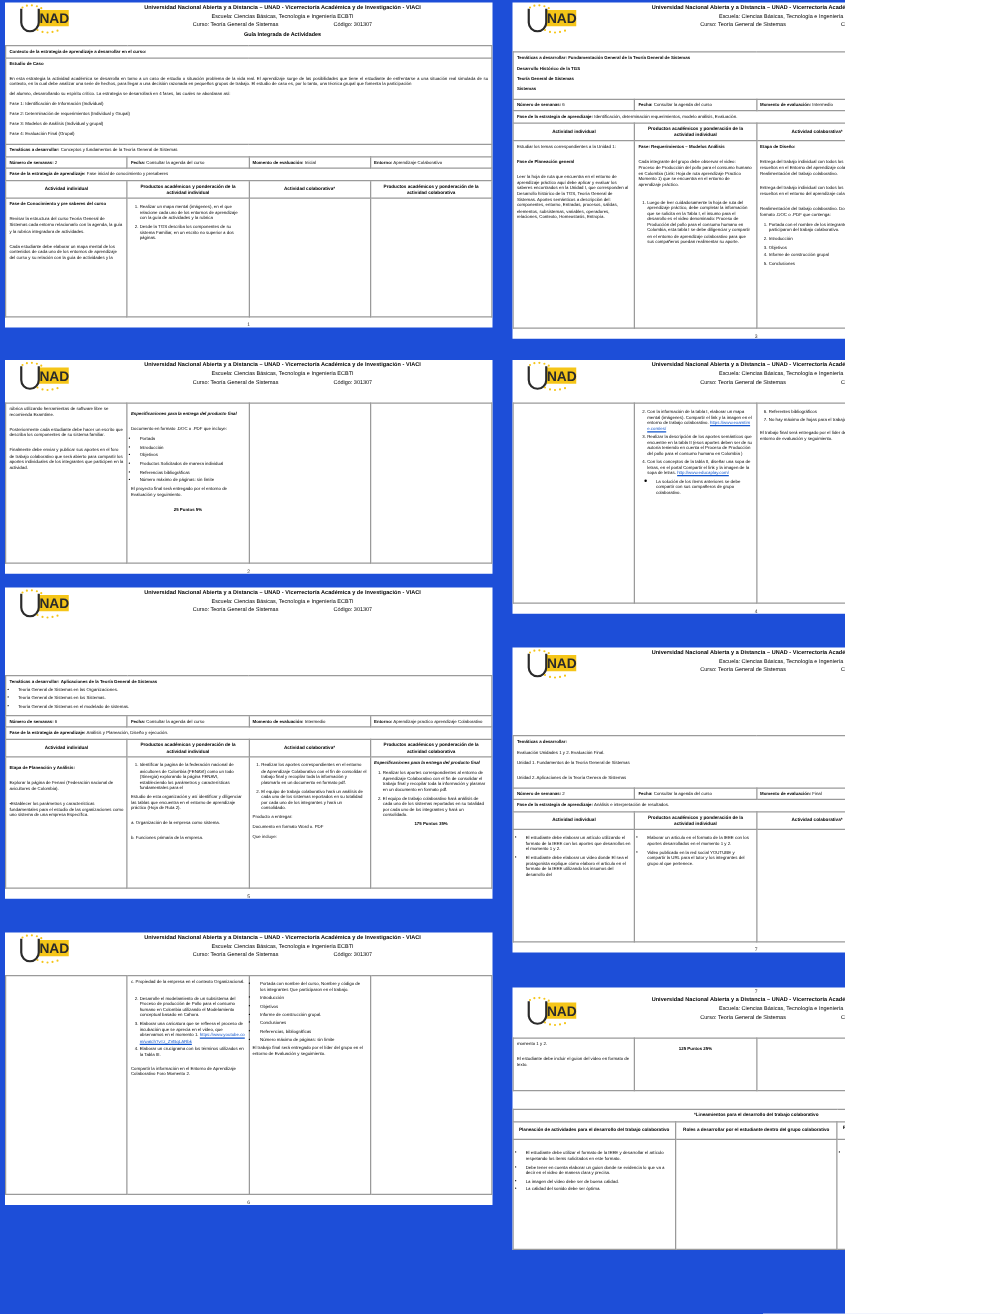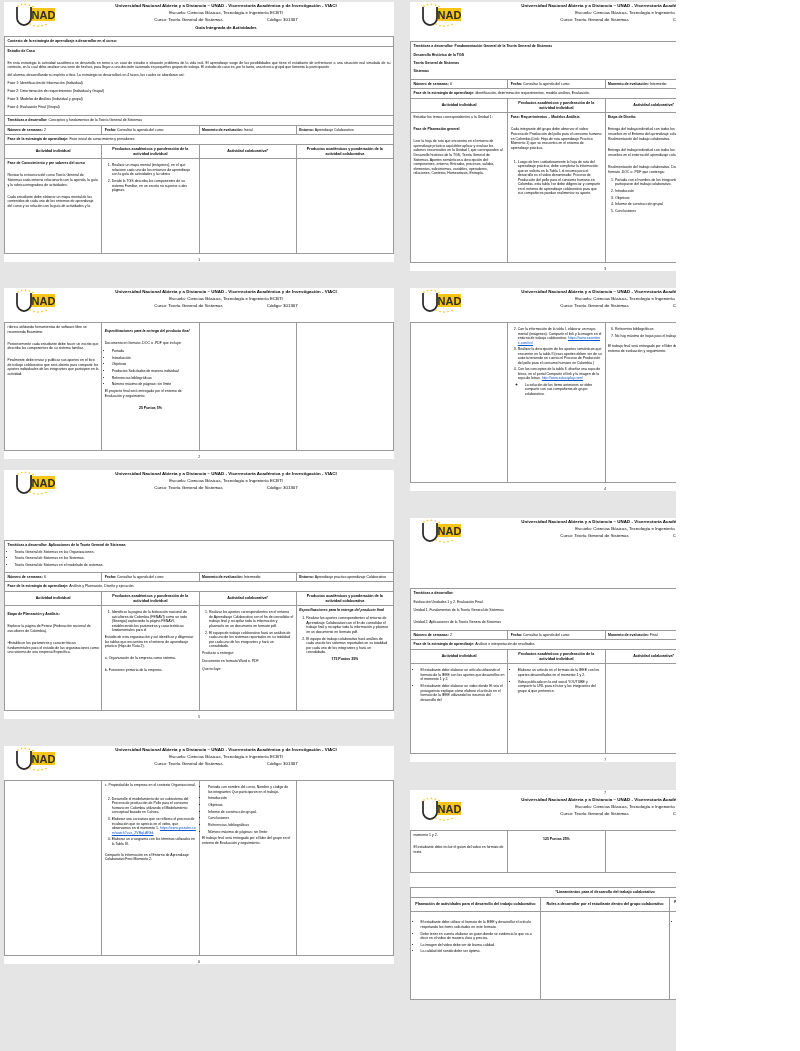--- a/index.html
+++ b/index.html
@@ -3,21 +3,21 @@
 <meta charset="utf-8">
 <style>
   * { box-sizing: border-box; }
   html, body {
     margin: 0; padding: 0;
     width: 800px; height: 1051px;
     background: #ffffff;
     font-family: "Liberation Sans", sans-serif;
     color: #000;
   }
-  #sheet { position: relative; width: 676px; height: 1051px; overflow: hidden; background:#e5e5e5; }
+  #sheet { position: relative; width: 676px; height: 1051px; overflow: hidden; background:#1d4ed8; }
 
   .page {
     position: absolute;
     width: 390px;
     background: #fff;
     overflow: hidden;
   }
 
   
   .phead { position: relative; height: 34px; }

